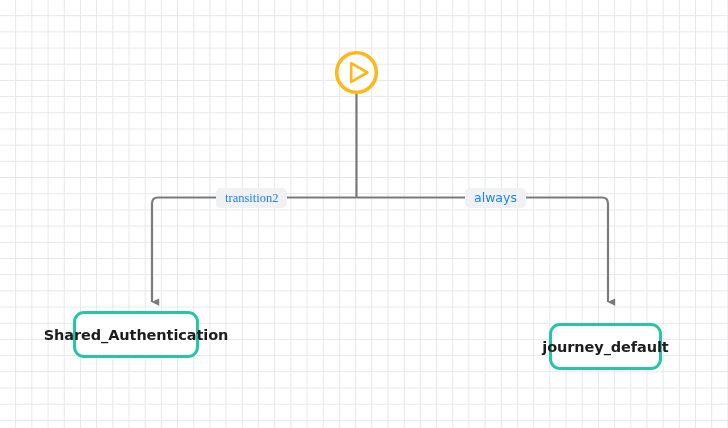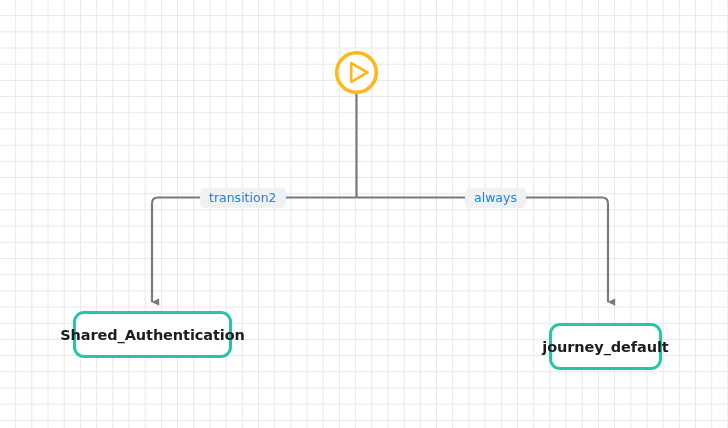--- a/index.html
+++ b/index.html
@@ -54,21 +54,21 @@
     border-radius: 5px;
     background: #f0f1f3;
     color: #2080f0;
     font-size: 12.5px;
     font-family: "DejaVu Sans", "Liberation Sans", sans-serif;
     white-space: nowrap;
     text-align: center;
     cursor: pointer;
     box-sizing: border-box;
   }
-  #label-transition2 { left: 200px; top: 188px; }
+  #label-transition2 { left: 216px; top: 188px; font-family: Liberation Serif, serif; }
   #label-always      { left: 453px; top: 188px; margin-left: 12px; }
 
   
   .state-node {
     position: absolute;
     height: 47px;
     border: 3px solid #25c6a8;
     border-radius: 11px;
     background: #ffffff;
     box-sizing: border-box;
@@ -81,21 +81,21 @@
     font-size: 14.5px;
     font-weight: bold;
     color: #1d1d1f;
     white-space: nowrap;
     font-family: "DejaVu Sans", "Liberation Sans", sans-serif;
     letter-spacing: -0.1px;
   }
   #node-shared-authentication {
     left: 73px;
     top: 311px;
-    width: 159px;
+    width: 126px;
   }
   #node-journey-default {
     left: 549px;
     top: 323px;
     width: 113px;
   }
 </style>
 </head>
 <body>
 

